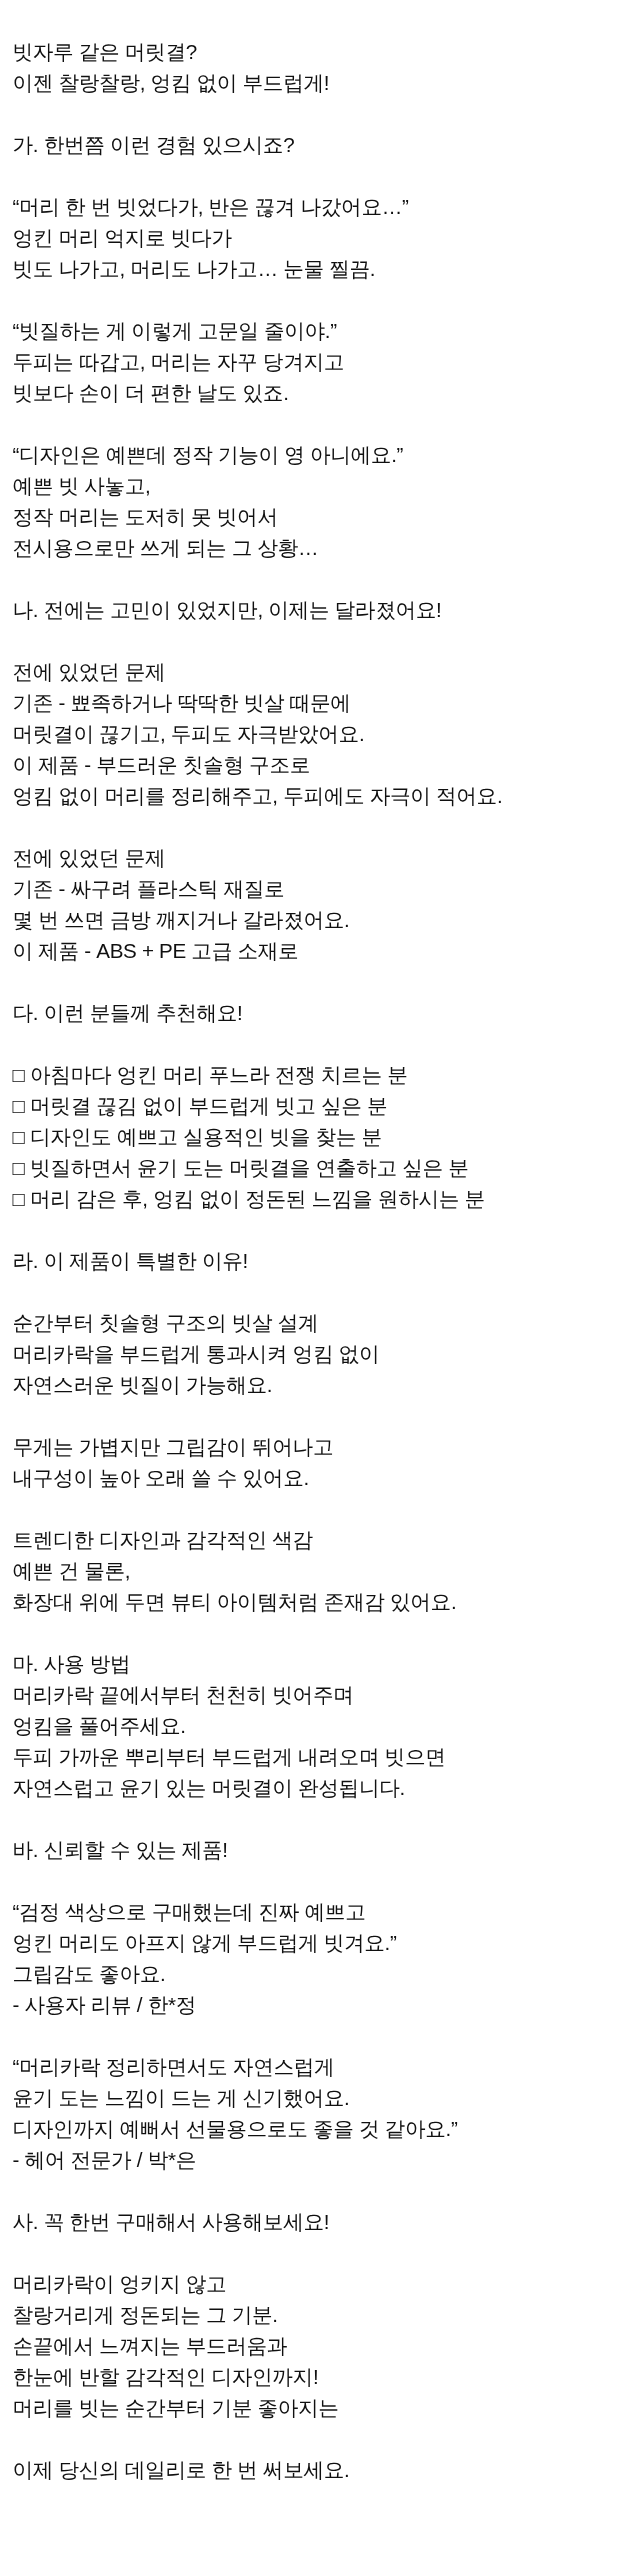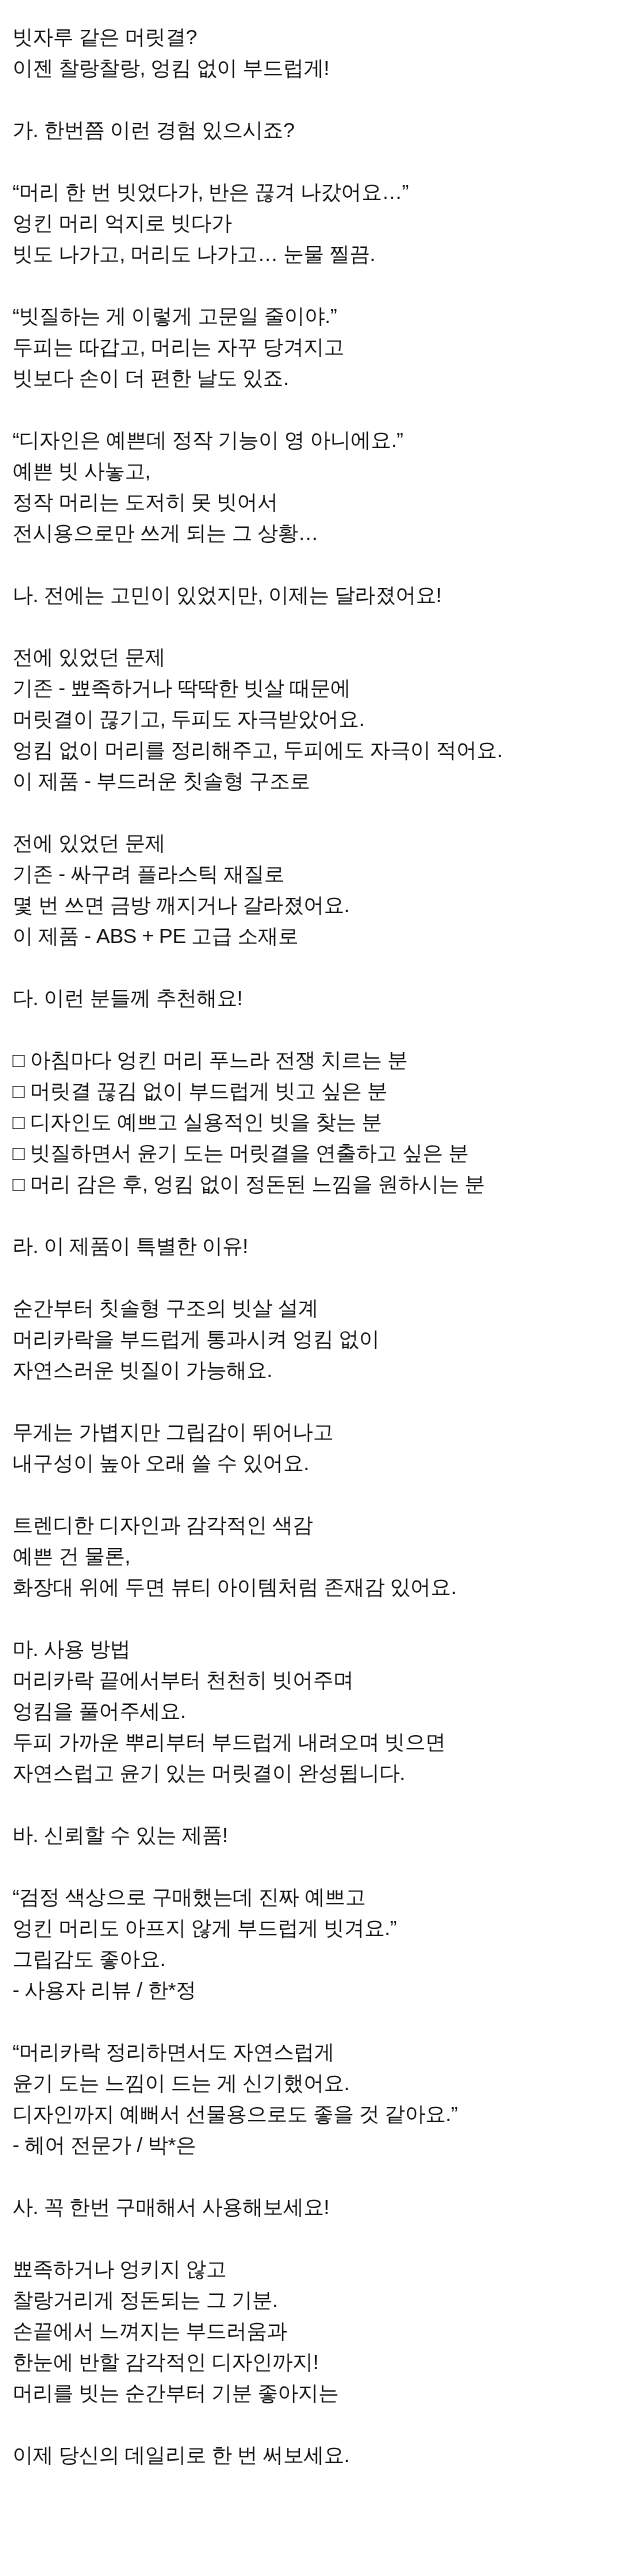--- a/index.html
+++ b/index.html
@@ -12,21 +12,21 @@
     min-height: 2576px;
     font-family: "Liberation Sans", sans-serif;
     font-weight: 300;
     color: #101010;
     overflow: hidden;
   }
   main.doc {
     padding: 20.6px 6.2px 28px 12.5px;
   }
   .para {
-    margin: 0 0 31px 0;
+    margin: 15px 0 31px 0;
   }
   .para:last-child {
     margin-bottom: 0;
   }
   .line {
     font-size: 20.6px;
     line-height: 31px;
     letter-spacing: -0.3px;
     white-space: nowrap;
     font-stretch: condensed;
@@ -59,22 +59,22 @@
       <div class="line">정작 머리는 도저히 못 빗어서</div>
       <div class="line">전시용으로만 쓰게 되는 그 상황…</div>
     </div>
     <div class="para">
       <div class="line">나. 전에는 고민이 있었지만, 이제는 달라졌어요!</div>
     </div>
     <div class="para">
       <div class="line">전에 있었던 문제</div>
       <div class="line">기존 - 뾰족하거나 딱딱한 빗살 때문에</div>
       <div class="line">머릿결이 끊기고, 두피도 자극받았어요.</div>
+      <div class="line">이 제품 - 부드러운 칫솔형 구조로</div>
       <div class="line">엉킴 없이 머리를 정리해주고, 두피에도 자극이 적어요.</div>
-      <div class="line">이 제품 - 부드러운 칫솔형 구조로</div>
     </div>
     <div class="para">
       <div class="line">전에 있었던 문제</div>
       <div class="line">기존 - 싸구려 플라스틱 재질로</div>
       <div class="line">몇 번 쓰면 금방 깨지거나 갈라졌어요.</div>
       <div class="line">이 제품 - ABS + PE 고급 소재로</div>
     </div>
     <div class="para">
       <div class="line">다. 이런 분들께 추천해요!</div>
     </div>
@@ -121,21 +121,21 @@
     <div class="para">
       <div class="line">“머리카락 정리하면서도 자연스럽게</div>
       <div class="line">윤기 도는 느낌이 드는 게 신기했어요.</div>
       <div class="line">디자인까지 예뻐서 선물용으로도 좋을 것 같아요.”</div>
       <div class="line">- 헤어 전문가 / 박*은</div>
     </div>
     <div class="para">
       <div class="line">사. 꼭 한번 구매해서 사용해보세요!</div>
     </div>
     <div class="para">
-      <div class="line">뾰족하거나 엉키지 않고</div>
+      <div class="line">머리카락이 엉키지 않고</div>
       <div class="line">찰랑거리게 정돈되는 그 기분.</div>
       <div class="line">손끝에서 느껴지는 부드러움과</div>
       <div class="line">한눈에 반할 감각적인 디자인까지!</div>
       <div class="line">머리를 빗는 순간부터 기분 좋아지는</div>
     </div>
     <div class="para">
       <div class="line">이제 당신의 데일리로 한 번 써보세요.</div>
     </div>
   </main>
 

